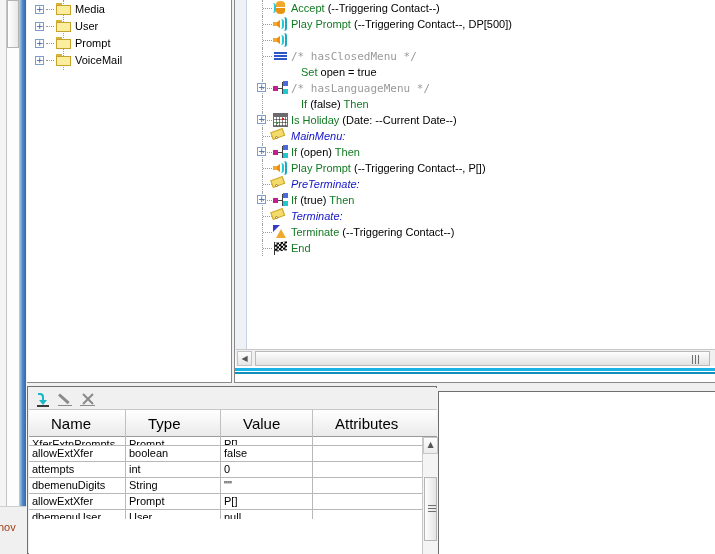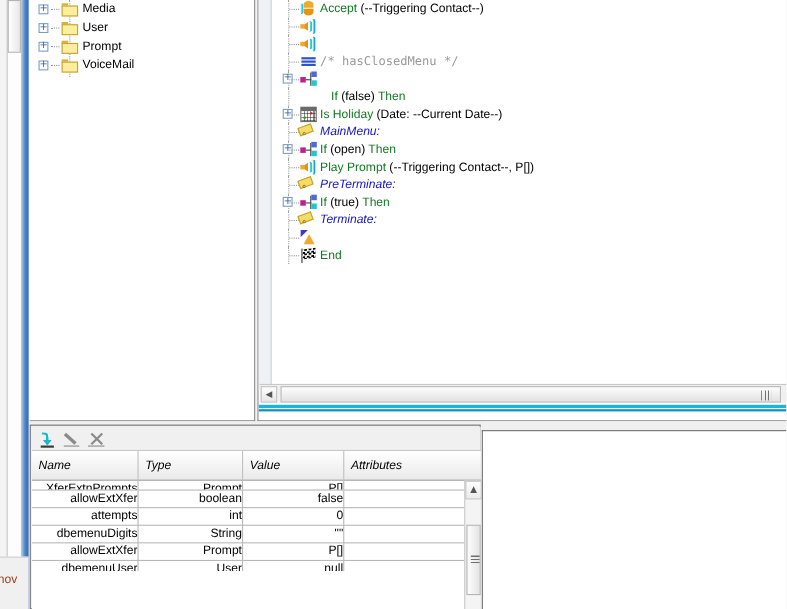--- a/index.html
+++ b/index.html
@@ -175,24 +175,24 @@
       background: #8a8a8a; }
   .ic-x .a { transform: rotate(45deg); }
   .ic-x .b2 { transform: rotate(-45deg); }
   .ic-x .bar { left: 1px; top: 14px; width: 15px; height: 1px; background: #8a8a8a; }
 
   #var-table-wrap { position: absolute; left: 1px; top: 23px; width: 408px; height: 144px;
       background: #ffffff; }
   #var-head { position: absolute; left: 0; top: 0; width: 408px; height: 27px;
       background: linear-gradient(to bottom,#ffffff,#eaeaea);
       border-bottom: 1px solid #9a9a9a; }
-  .hd-cell { position: absolute; top: 0; height: 27px; line-height: 27px; padding-left: 6px;
-      font-size: 11px; border-right: 1px solid #c0c0c0; color: #000; font-style: italic; }
+  .hd-cell { position: absolute; top: 0; height: 27px; line-height: 27px; padding-left: 22px;
+      font-size: 15px; border-right: 1px solid #c0c0c0; color: #000; }
   #var-rows { position: absolute; left: 0; top: 27px; width: 393px; height: 82px;
-      overflow: hidden; text-align: right; }
+      overflow: hidden; }
   .vrow { position: relative; height: 16px; border-bottom: 1px solid #b8b8b8; }
   .vrow.clipped { height: 9px; overflow: hidden; }
   .vcell { position: absolute; top: 0; height: 16px; line-height: 15px; padding-left: 3px;
       font-size: 11px; border-right: 1px solid #b8b8b8; white-space: nowrap; overflow: hidden; }
   .c0 { left: 0; width: 97px; }
   .c1 { left: 97px; width: 95px; }
   .c2 { left: 192px; width: 92px; }
   .c3 { left: 296px; width: 109px; border-right: none; font-family: Liberation Serif, serif; }
   #var-vscroll { position: absolute; left: 393px; top: 27px; width: 15px; height: 117px;
       background: #f4f4f4; border-left: 1px solid #c8c8c8; }
@@ -251,52 +251,58 @@
         </div>
         <div class="code-row">
           <span class="guide"></span>
           <span class="tick"></span>
           <span class="ico ic-speaker">
             <b class="cone"></b>
             <b class="bx"></b>
             <b class="w1"></b>
             <b class="w2"></b>
           </span>
+          <span class="ctext"><span class="g">Play Prompt </span><span class="b">(--Triggering Contact--, DP[500])</span></span>
         </div>
         <div class="code-row">
           <span class="guide"></span>
           <span class="tick"></span>
           <span class="ico ic-speaker">
             <b class="cone"></b>
             <b class="bx"></b>
             <b class="w1"></b>
             <b class="w2"></b>
           </span>
         </div>
         <div class="code-row">
           <span class="guide"></span>
           <span class="tick"></span>
           <span class="ico ic-bars">
             <b class="r1"></b>
             <b class="r2"></b>
             <b class="r3"></b>
           </span>
           <span class="ctext"><span class="cmt">/* hasClosedMenu */</span></span>
+        </div>
+        <div class="code-row">
+          <span class="guide"></span>
+          <span class="ctext deep"><span class="g">Set </span><span class="b">open = true</span></span>
         </div>
         <div class="code-row">
           <span class="guide"></span>
           <span class="exp-box">+</span>
           <span class="tick"></span>
           <span class="ico ic-branch">
             <b class="node"></b>
             <b class="stem"></b>
             <b class="bar"></b>
             <b class="t1"></b>
             <b class="t2"></b>
           </span>
+          <span class="ctext"><span class="cmt">/* hasLanguageMenu */</span></span>
         </div>
         <div class="code-row">
           <span class="guide"></span>
           <span class="ctext deep"><span class="g">If </span><span class="b">(false) </span><span class="g">Then</span></span>
         </div>
         <div class="code-row">
           <span class="guide"></span>
           <span class="exp-box">+</span>
           <span class="tick"></span>
           <span class="ico ic-cal">
@@ -371,20 +377,21 @@
           </span>
           <span class="ctext"><span class="lbl">Terminate:</span></span>
         </div>
         <div class="code-row">
           <span class="guide"></span>
           <span class="tick"></span>
           <span class="ico ic-term">
             <b class="cone"></b>
             <b class="arr"></b>
           </span>
+          <span class="ctext"><span class="g">Terminate </span><span class="b">(--Triggering Contact--)</span></span>
         </div>
         <div class="code-row">
           <span class="guide"></span>
           <span class="tick"></span>
           <span class="ico ic-flag">
             <b class="pole"></b>
             <b class="chk"></b>
           </span>
           <span class="ctext"><span class="g">End</span></span>
         </div>

